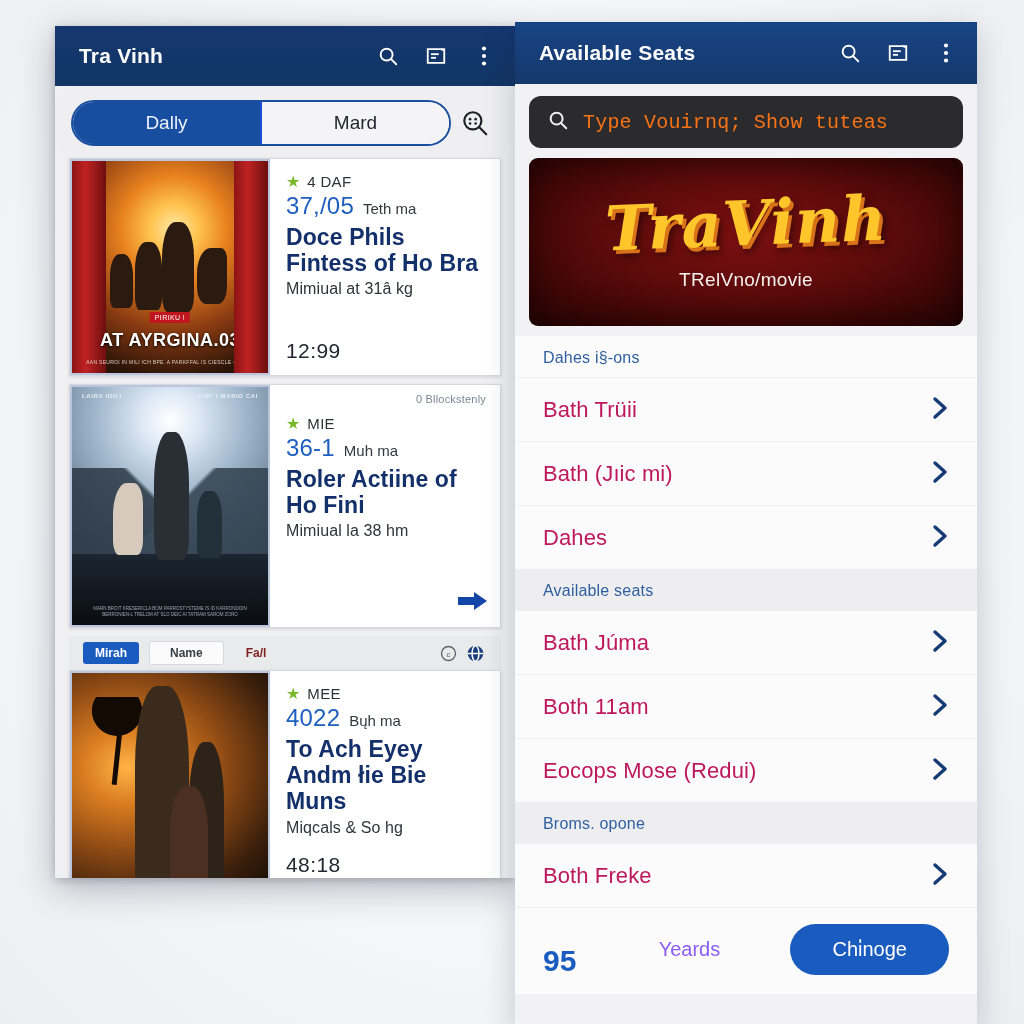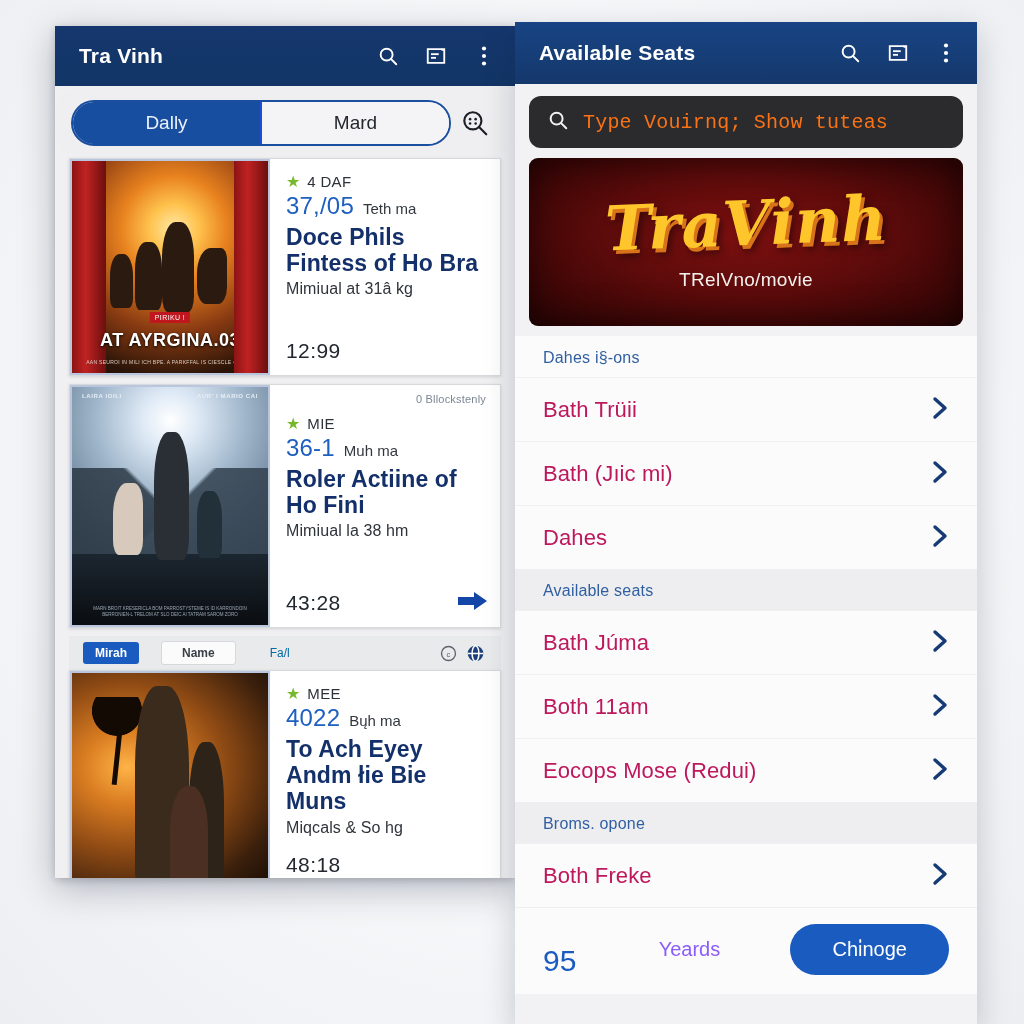--- a/index.html
+++ b/index.html
@@ -156,29 +156,29 @@
   .subtitle { font-size: 16px; color: #2f343b; letter-spacing: .1px; }
   .time { margin-top: auto; font-size: 21px; color: #232830; letter-spacing: .4px; }
   .card-arrow {
     position: absolute; right: 12px; bottom: 14px;
     width: 30px; height: 24px; display: flex; align-items: center; justify-content: center;
     cursor: pointer;
   }
 
   
   .chipstrip {
-    display: flex; align-items: center; gap: 22px;
+    display: flex; align-items: center; gap: 10px;
     padding: 5px 16px 5px 14px; background: #e9eaec;
   }
   .chip {
     font-size: 12px; padding: 4px 12px; border-radius: 3px; cursor: pointer; font-weight: 700;
   }
   .chip.primary { background: #1a5bc0; color: #fff; }
   .chip.plain { background: #fbfbfc; color: #3a3f46; border: 1px solid #d6d8dc; font-weight: 700; padding: 4px 20px; }
-  .chip.ghost { background: transparent; color: #0369a1; font-weight: 400; }
+  .chip.ghost { background: transparent; color: #7f1d1d; font-weight: 700; }
   .chipstrip .spacer { flex: 1; }
   .strip-icons { display: flex; align-items: center; gap: 8px; }
 
   
   .search-wrap { padding: 12px 14px 8px 14px; background: #f2f2f4; }
   .searchbar {
     height: 52px; border-radius: 12px; background: #2b2b2d;
     display: flex; align-items: center; gap: 14px; padding: 0 18px;
     cursor: text;
   }
@@ -219,21 +219,21 @@
   }
   .list-item:first-of-type { border-top: none; }
   .list-label { flex: 1; font-size: 22px; color: #be185d; letter-spacing: .1px; }
   .chev { color: #153a74; }
 
   .footer-row {
     display: flex; align-items: center;
     padding: 12px 28px 16px 28px; background: #fbfbfc;
     border-top: 1px solid #eeeef0;
   }
-  .count { font-size: 30px; color: #1a5bc0; font-weight: 400; margin-right: 12px; margin-top: 24px; }
+  .count { font-size: 30px; color: #1a5bc0; font-weight: 700; margin-right: 12px; margin-top: 24px; }
   .count-label { font-size: 20px; color: #8b5cf6; flex: 1; text-align: center; }
   .cta {
     background: #1a5bc0; color: #fff; border: none;
     border-radius: 26px; padding: 14px 42px;
     font-size: 20px; cursor: pointer; font-family: inherit;
   }
 </style>
 </head>
 <body>
 
@@ -335,21 +335,20 @@
           <div class="rating-row" style="margin-top:16px">
             <span class="star">★</span>
             <span class="rating-label">MIE</span>
           </div>
           <div class="price-row">
             <span class="price">36-1</span>
             <span class="price-unit">Muh ma</span>
           </div>
           <div class="title">Roler Actiine of Ho Fini</div>
           <div class="subtitle">Mimiual la 38 hm</div>
-          <div class="time">43:28</div>
           <div class="card-arrow">
             <svg width="30" height="24" viewBox="0 0 30 24" fill="#1446a8">
               <path d="M0 8h16V3l13 9-13 9v-5H0z"></path>
             </svg>
           </div>
         </div>
       </div>
 
       <div class="chipstrip">
         <div class="chip primary">Mirah</div>

